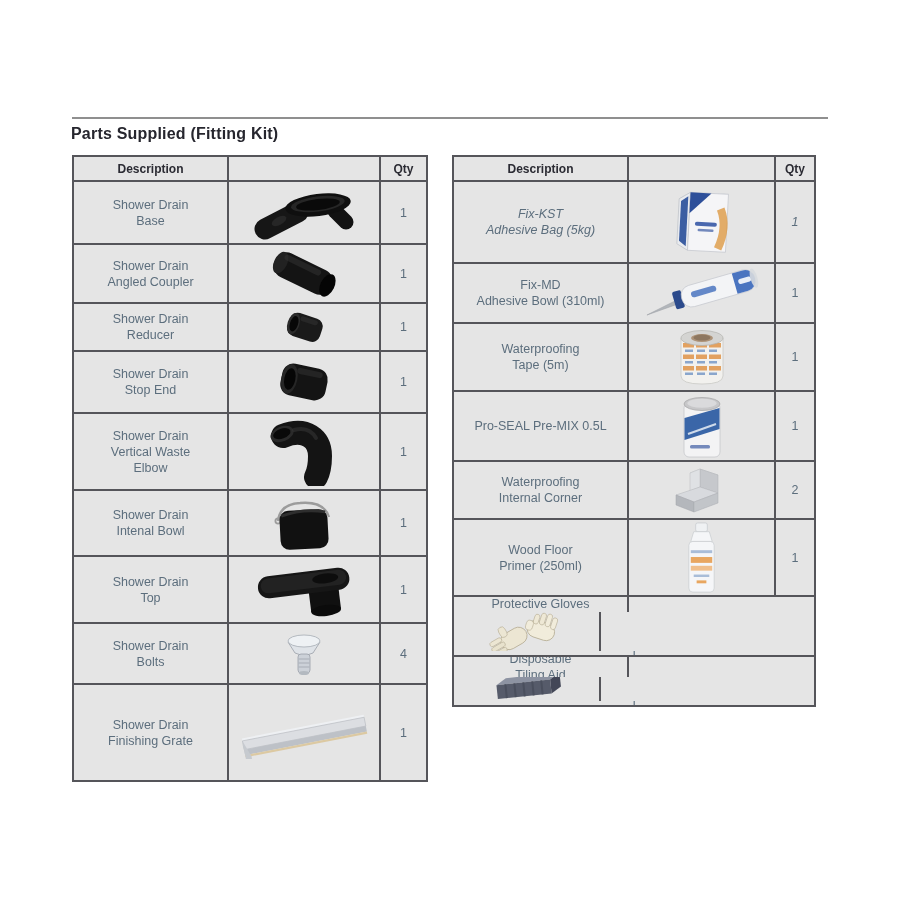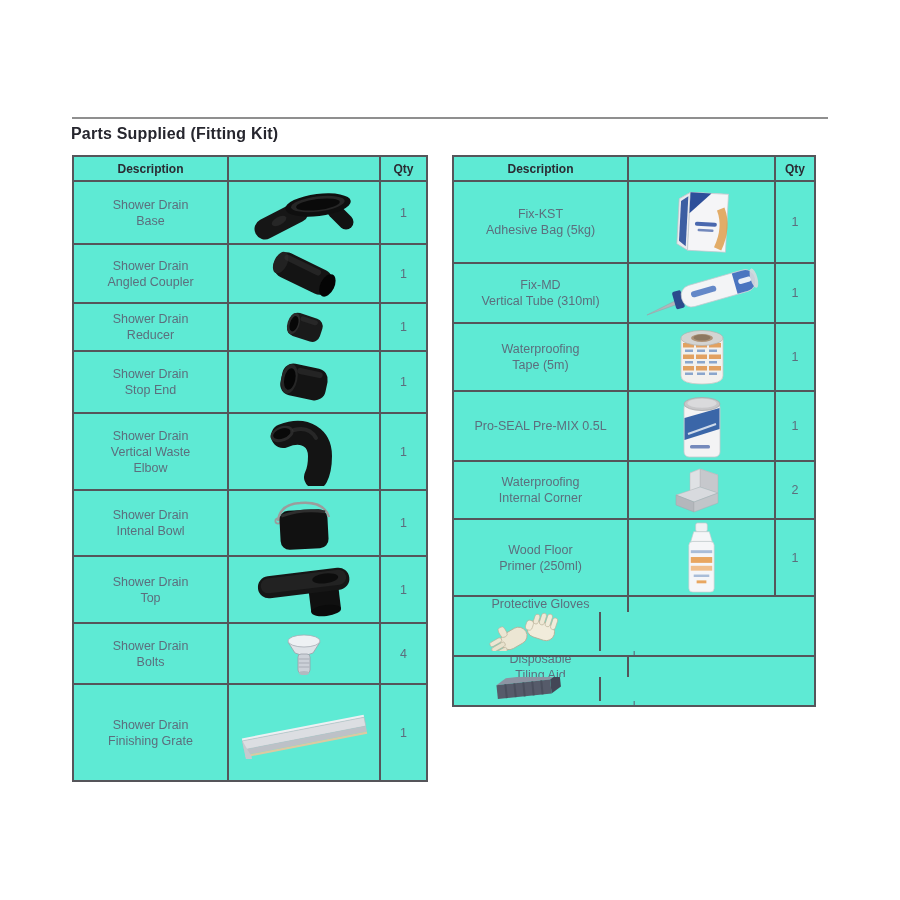--- a/index.html
+++ b/index.html
@@ -6,21 +6,21 @@
   body{
     width:900px;height:900px;background:#ffffff;position:relative;
     font-family:"Liberation Sans",sans-serif;overflow:hidden;
   }
   *{box-sizing:border-box;}
   .rule{position:absolute;left:72px;top:117px;width:756px;height:1.5px;background:#8f8f8f;}
   .title{
     position:absolute;left:71px;top:125px;margin:0;
     font-size:16px;font-weight:bold;color:#26262e;letter-spacing:.2px;
   }
-  .parts-table{position:absolute;top:155px;border:2px solid #55555a;background:#5eead4;}
+  .parts-table{position:absolute;top:155px;border:2px solid #55555a;background:#e5e5e5;}
   .parts-table.left{left:72px;width:356px;}
   .parts-table.right{left:452px;width:364px;}
   .thead{display:flex;height:23px;}
   .trow{display:flex;border-top:2px solid #55555a;}
   .cell{
     display:flex;align-items:center;justify-content:center;text-align:center;
     color:#5c6e7d;font-size:12.5px;line-height:16px;white-space:pre-line;
     border-right:2px solid #55555a;padding:2px 4px;overflow:hidden;
   }
   .cell:last-child{border-right:none;}
@@ -168,40 +168,40 @@
       </div>
   </section>
 
   <section class="parts-table right">
     <div class="thead">
       <div class="cell desc">Description</div>
       <div class="cell img"></div>
       <div class="cell qty">Qty</div>
     </div>
     <div class="tbody">
-        <div class="trow" style="height: 82px;">
+        <div class="trow" style="height: 82px; font-style: italic;">
           <div class="cell desc">Fix-KST
 Adhesive Bag (5kg)</div>
           <div class="cell img"><svg width="84" height="76" viewBox="0 0 84 76" xmlns="http://www.w3.org/2000/svg">
   <g transform="rotate(3 42 38)">
     <polygon points="18,16 29,9 67,9 56,16" fill="#fbfcfd" stroke="#c8cbd1" stroke-width="0.6"></polygon>
     <polygon points="18,16 29,9 29,67 18,61" fill="#e9ebef" stroke="#bcc0c6" stroke-width="0.7"></polygon>
     <polygon points="20,18 27,13 27,63 20,58" fill="#3c5ea2"></polygon>
     <rect x="29" y="9" width="38" height="58" fill="#f5f5f7" stroke="#c3c6cc" stroke-width="0.7"></rect>
     <polygon points="29,9 50,9 29,30" fill="#2d4f9a"></polygon>
     <path d="M60,24 q8,18 -1,40" stroke="#dd9a44" stroke-width="8" fill="none" opacity="0.8"></path>
     <rect x="35" y="38" width="22" height="4" rx="2" fill="#4a68ae"></rect>
     <rect x="38" y="45" width="16" height="2.5" rx="1.2" fill="#7288bc"></rect>
   </g>
 </svg></div>
           <div class="cell qty">1</div>
         </div>
         <div class="trow" style="height: 60px;">
           <div class="cell desc">Fix-MD
-Vertical Tube (310ml)</div>
+Adhesive Bowl (310ml)</div>
           <div class="cell img"><svg width="126" height="52" viewBox="0 0 126 52" xmlns="http://www.w3.org/2000/svg">
   <g transform="rotate(-16 63 26)">
     <polygon points="4,32 36,26 36,30" fill="#b2b6bb" stroke="#9ca0a6" stroke-width="0.5"></polygon>
     <rect x="34" y="17" width="9" height="18" rx="2" fill="#2b4a8c"></rect>
     <rect x="42" y="15" width="76" height="22" rx="10" fill="#f3f4f6" stroke="#c5c8ce" stroke-width="0.7"></rect>
     <path d="M97,15.5 h11 a10,10 0 0 1 10,10 v1 a10,10 0 0 1 -10,10 h-11 Z" fill="#4a74c0"></path>
     <rect x="101" y="23" width="13" height="5" rx="2" fill="#e9eef7"></rect>
     <rect x="52" y="22" width="26" height="6" rx="3" fill="#4a74c0" opacity="0.85"></rect>
     <ellipse cx="117" cy="26" rx="3.5" ry="10" fill="#d7dade" opacity="0.9"></ellipse>
   </g>

